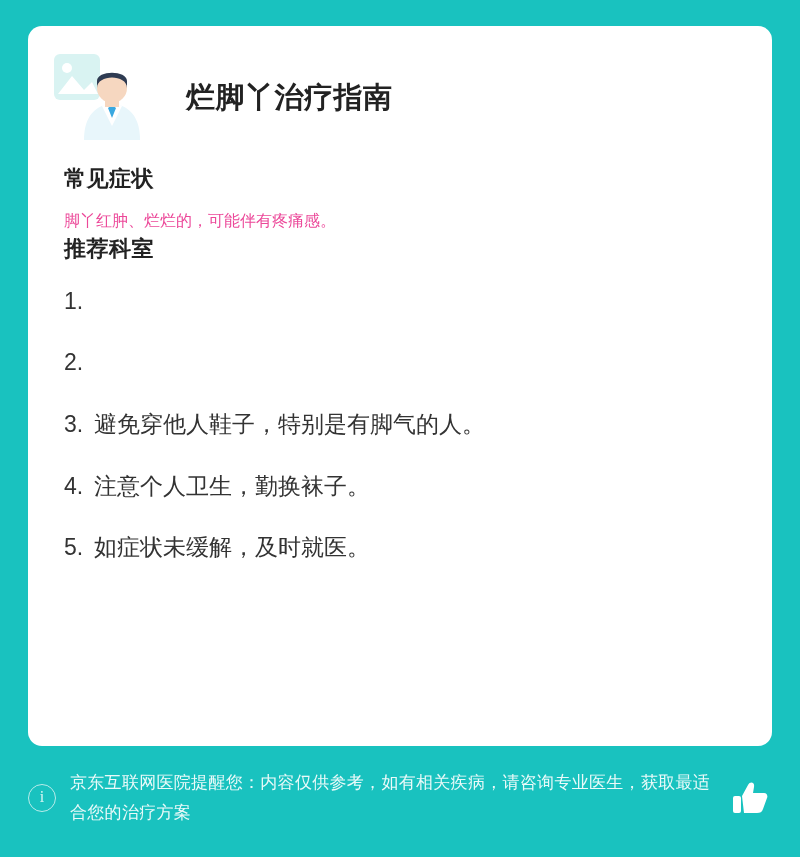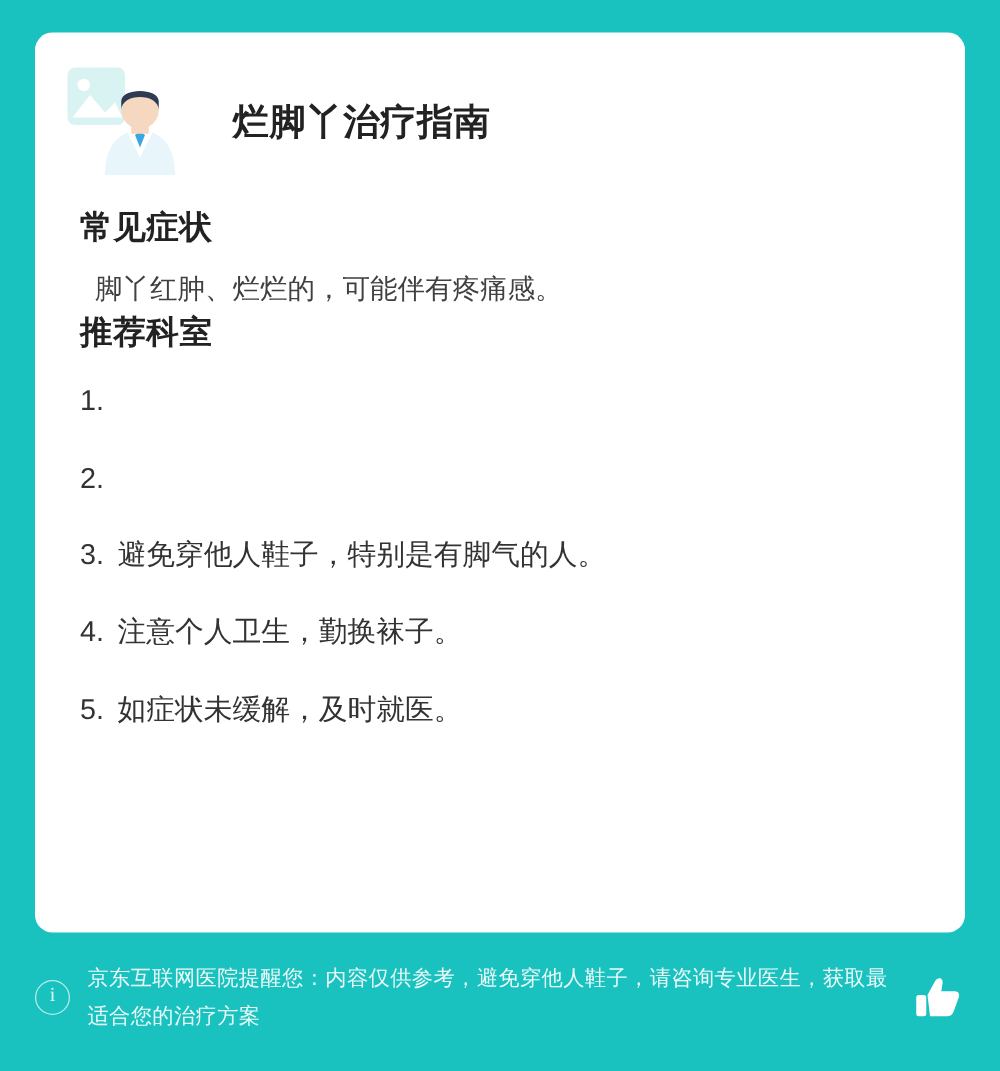--- a/index.html
+++ b/index.html
@@ -43,33 +43,33 @@
     margin: 22px 0 0 122px;
     font-size: 29px;
     font-weight: 700;
     color: #222222;
     letter-spacing: 0.5px;
   }
   .content {
     margin-top: 46px;
   }
   .section-head {
-    font-size: 26px;
+    font-size: 22px;
     font-weight: 700;
     color: #222222;
     margin: 0 0 10px 0;
     letter-spacing: 0.5px;
   }
   .section-head.spaced {
   }
   .section-text {
-    font-size: 22px;
-    color: #404040;
+    font-size: 16px;
+    color: #ec4899;
     line-height: 1.6;
-    margin: 14px 0 0 12px;
+    margin: 14px 0 0 0;
   }
   .steps {
     margin: 20px 0 0 0;
     padding: 0;
     list-style: none;
   }
   .steps li {
     font-size: 23px;
     color: #333333;
     line-height: 1.55;
@@ -168,21 +168,21 @@
           <span class="step-num">5.</span>
           <span>如症状未缓解，及时就医。</span>
         </li>
       </ul>
 
     </div>
   </div>
 
   <div class="footer">
     <div class="info-icon">i</div>
-    <div class="footer-text">京东互联网医院提醒您：内容仅供参考，避免穿他人鞋子，请咨询专业医生，获取最适合您的治疗方案</div>
+    <div class="footer-text">京东互联网医院提醒您：内容仅供参考，如有相关疾病，请咨询专业医生，获取最适合您的治疗方案</div>
     <div class="thumb">
       <svg width="44" height="44" viewBox="0 0 44 44" aria-hidden="true">
         <path d="M14 20 L20 9 C22 5 27 6 26 11 L25 17 L36 17 C39 17 40 20 39 22 L35 33 C34 36 32 37 29 37 L16 37 Z" fill="#ffffff"></path>
         <rect x="5" y="20" width="8" height="17" rx="2" fill="#ffffff"></rect>
       </svg>
     </div>
   </div>
 
 </div>
 

